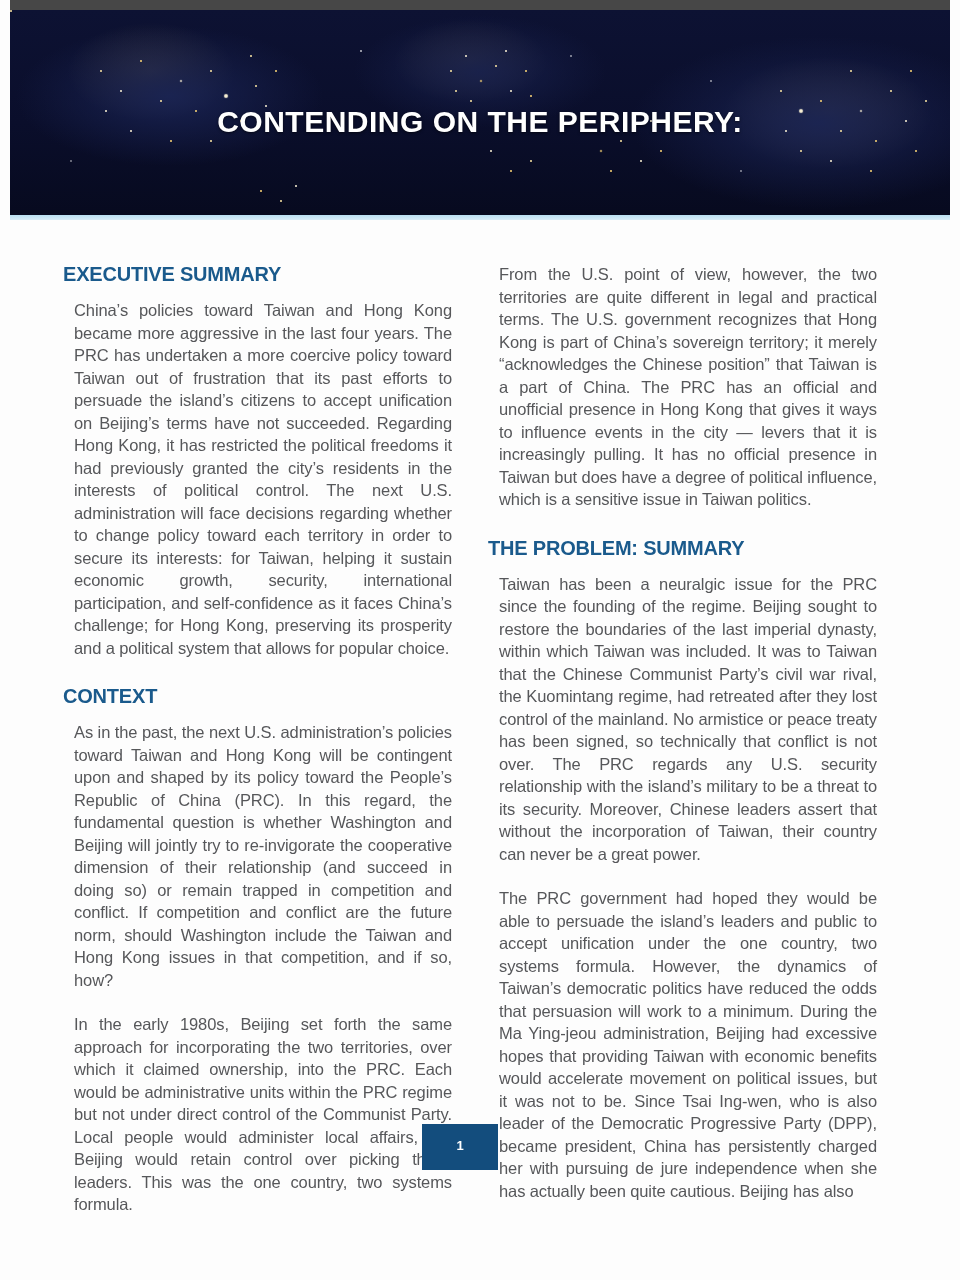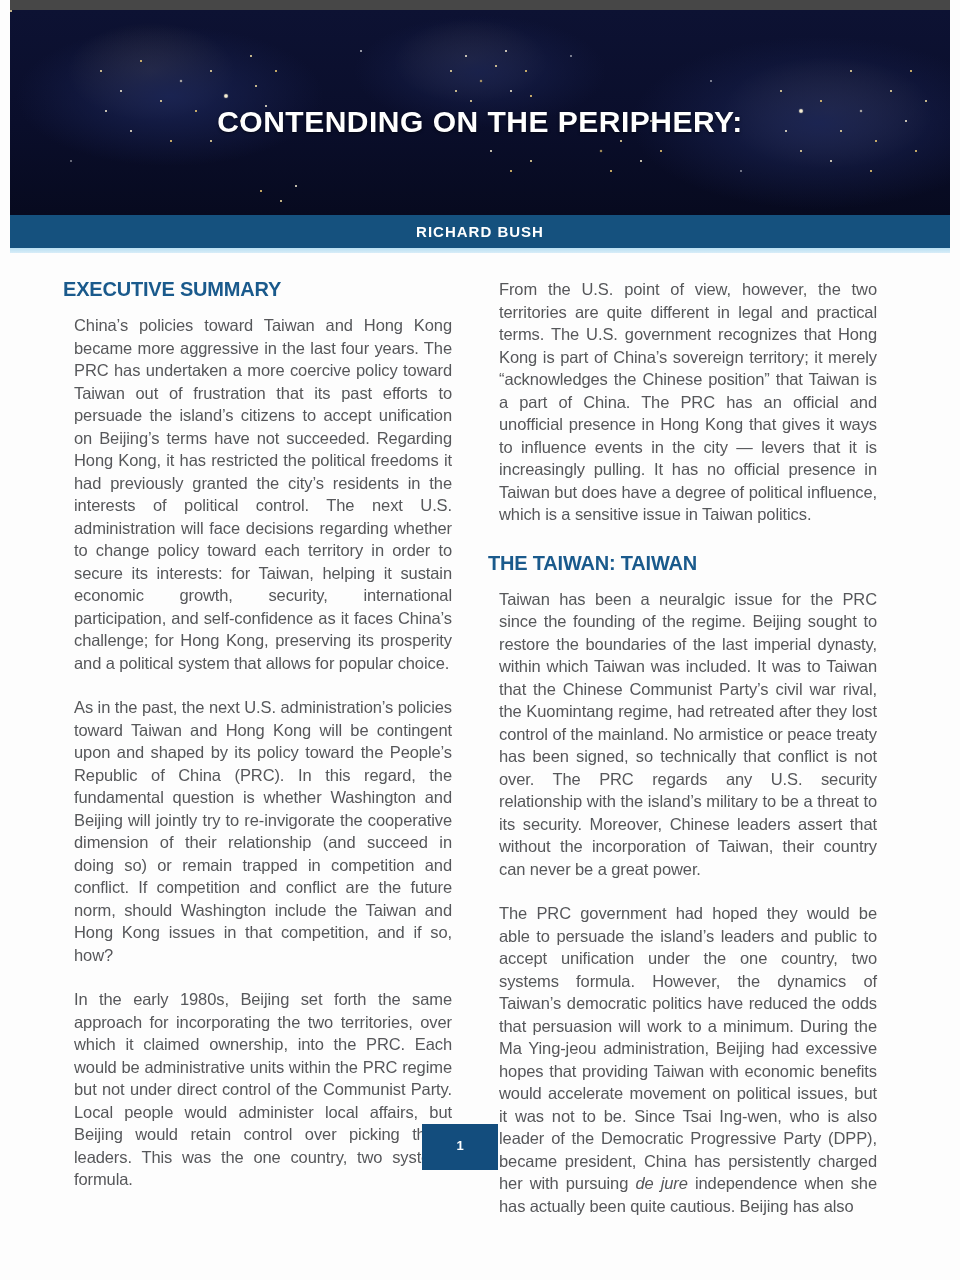--- a/index.html
+++ b/index.html
@@ -76,21 +76,21 @@
     height:33px;background:var(--byline-bar);
     display:flex;align-items:center;justify-content:center;
   }
   .byline-bar span{
     color:#fff;font-weight:bold;font-size:15px;letter-spacing:1px;
   }
   .accent-line{height:5px;background:linear-gradient(180deg,#b9dff2,var(--accent-light));}
 
   
   main.content{
-    padding:25px 0 0 63px;
+    padding:43px 0 0 63px;
     width:888px;
     display:grid;
     grid-template-columns:400px 400px;
     column-gap:25px;
     align-content:start;
   }
   .col h2{
     color:var(--heading);
     font-size:20px;
     letter-spacing:-0.2px;
@@ -98,21 +98,21 @@
   }
   .col h2:first-child{margin-top:0;}
   .col p{
     color:var(--body-text);
     font-size:16.5px;
     line-height:22.5px;
     letter-spacing:-0.1px;
     text-align:justify;
     margin:0 11px 22px;
   }
-  .col p span.it{font-style:italic;}
+  .col p span.it{}
 
   
   .page-num-box{
     position:absolute;
     left:422px;bottom:0;
     width:76px;height:46px;
     background:var(--page-number-box);
     display:flex;align-items:flex-start;justify-content:center;
     padding-top:14px;
   }
@@ -124,36 +124,34 @@
 <div class="page">
 
   <div class="header-wrap">
     <div class="top-strip"></div>
     <div class="hero">
       <div class="lights"></div>
       <div class="title-block">
         <div class="title-line">CONTENDING ON THE PERIPHERY:</div>
       </div>
     </div>
-    <div class="byline-bar">
-      <span>RICHARD BUSH</span>
-    </div>
     <div class="accent-line"></div>
   </div>
 
   <main class="content">
     <section class="col">
         <h2>EXECUTIVE SUMMARY</h2>
         <p><span>China’s policies toward Taiwan and Hong Kong became more aggressive in the last four years. The PRC has undertaken a more coercive policy toward Taiwan out of frustration that its past efforts to persuade the island’s citizens to accept unification on Beijing’s terms have not succeeded. Regarding Hong Kong, it has restricted the political freedoms it had previously granted the city’s residents in the interests of political control. The next U.S. administration will face decisions regarding whether to change policy toward each territory in order to secure its interests: for Taiwan, helping it sustain economic growth, security, international participation, and self-confidence as it faces China’s challenge; for Hong Kong, preserving its prosperity and a political system that allows for popular choice.</span></p>
+        <h2>CONTEXT</h2>
         <p><span>As in the past, the next U.S. administration’s policies toward Taiwan and Hong Kong will be contingent upon and shaped by its policy toward the People’s Republic of China (PRC). In this regard, the fundamental question is whether Washington and Beijing will jointly try to re-invigorate the cooperative dimension of their relationship (and succeed in doing so) or remain trapped in competition and conflict. If competition and conflict are the future norm, should Washington include the Taiwan and Hong Kong issues in that competition, and if so, how?</span></p>
         <p><span>In the early 1980s, Beijing set forth the same approach for incorporating the two territories, over which it claimed ownership, into the PRC. Each would be administrative units within the PRC regime but not under direct control of the Communist Party. Local people would administer local affairs, but Beijing would retain control over picking those leaders. This was the one country, two systems formula.</span></p>
       </section>
     <section class="col">
         <p><span>From the U.S. point of view, however, the two territories are quite different in legal and practical terms. The U.S. government recognizes that Hong Kong is part of China’s sovereign territory; it merely “acknowledges the Chinese position” that Taiwan is a part of China. The PRC has an official and unofficial presence in Hong Kong that gives it ways to influence events in the city — levers that it is increasingly pulling. It has no official presence in Taiwan but does have a degree of political influence, which is a sensitive issue in Taiwan politics.</span></p>
-        <h2>THE TAIWAN: TAIWAN</h2>
+        <h2>THE PROBLEM: SUMMARY</h2>
         <p><span>Taiwan has been a neuralgic issue for the PRC since the founding of the regime. Beijing sought to restore the boundaries of the last imperial dynasty, within which Taiwan was included. It was to Taiwan that the Chinese Communist Party’s civil war rival, the Kuomintang regime, had retreated after they lost control of the mainland. No armistice or peace treaty has been signed, so technically that conflict is not over. The PRC regards any U.S. security relationship with the island’s military to be a threat to its security. Moreover, Chinese leaders assert that without the incorporation of Taiwan, their country can never be a great power.</span></p>
         <p><span>The PRC government had hoped they would be able to persuade the island’s leaders and public to accept unification under the one country, two systems formula. However, the dynamics of Taiwan’s democratic politics have reduced the odds that persuasion will work to a minimum. During the Ma Ying-jeou administration, Beijing had excessive hopes that providing Taiwan with economic benefits would accelerate movement on political issues, but it was not to be. Since Tsai Ing-wen, who is also leader of the Democratic Progressive Party (DPP), became president, China has persistently charged her with pursuing </span><span class="it">de jure</span><span> independence when she has actually been quite cautious. Beijing has also</span></p>
       </section>
   </main>
 
   <div class="page-num-box">
     <span>1</span>
   </div>
 
 </div>

